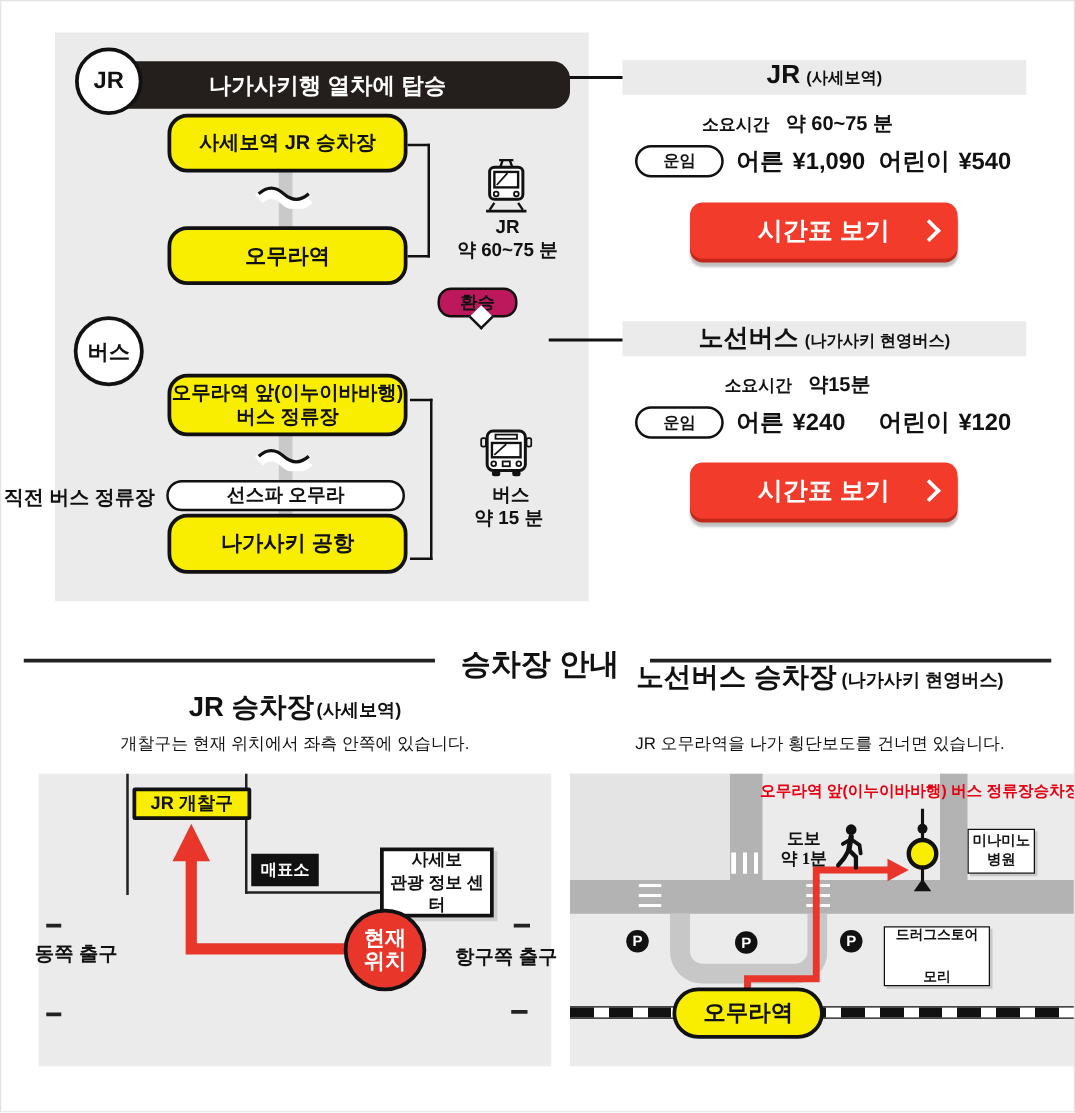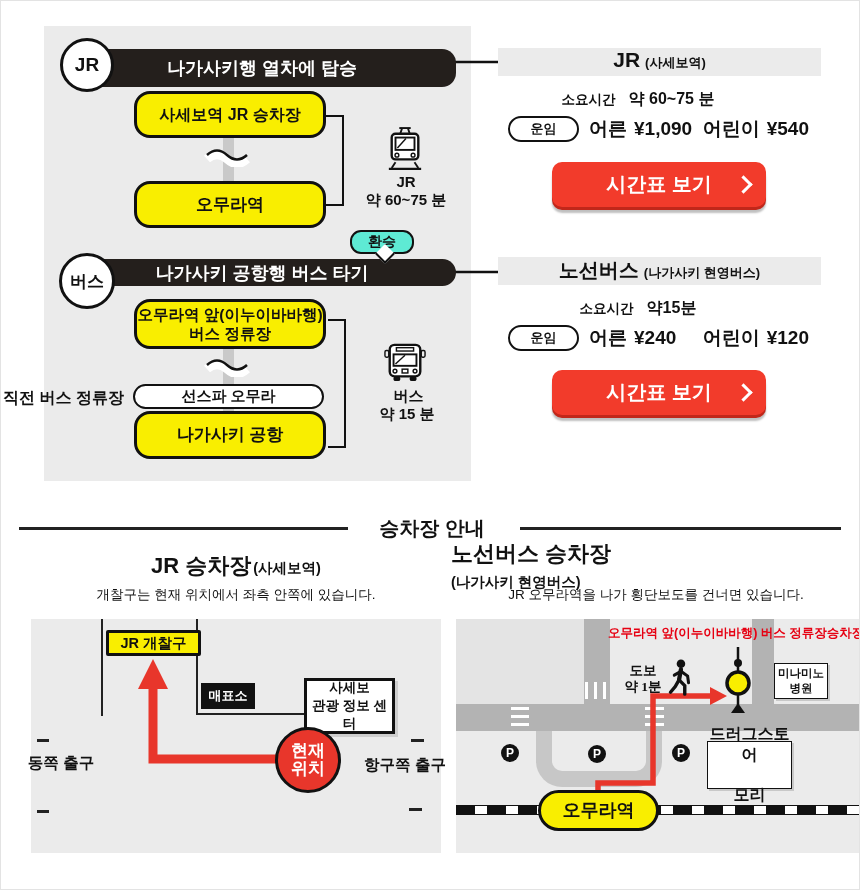--- a/index.html
+++ b/index.html
@@ -7,21 +7,21 @@
         font-family:"Liberation Sans","DejaVu Sans",sans-serif;color:#111;overflow:hidden;}
   .abs{position:absolute;}
   .flex-c{display:flex;align-items:center;justify-content:center;}
   .panel{background:#ebebeb;}
   .banner{background:#241f1c;border-radius:14px;color:#fff;font-weight:bold;font-size:18px;display:flex;align-items:center;justify-content:center;z-index:1;}
   .circle-badge{background:#fff;border:3px solid #111;border-radius:50%;display:flex;align-items:center;justify-content:center;font-weight:bold;z-index:2;}
   .ybox{background:#f9ee00;border:3.5px solid #111;border-radius:16px;display:flex;flex-direction:column;align-items:center;justify-content:center;font-weight:bold;text-align:center;z-index:1;box-sizing:border-box;line-height:1.25;}
   .conn{background:#c9c9c9;z-index:0;}
   .bracket{border-top:2.5px solid #111;border-right:2.5px solid #111;border-bottom:2.5px solid #111;z-index:0;}
   .whiteoval{background:#fff;border:2.5px solid #111;border-radius:13px;display:flex;align-items:center;justify-content:center;font-weight:bold;z-index:1;box-sizing:border-box;}
-  .bubble{background:#5eead4;border:2.5px solid #111;border-radius:11px;display:flex;align-items:center;justify-content:center;font-weight:bold;font-size:14px;z-index:3;box-sizing:border-box;}
+  .bubble{background:#be185d;border:2.5px solid #111;border-radius:11px;display:flex;align-items:center;justify-content:center;font-weight:bold;font-size:14px;z-index:3;box-sizing:border-box;}
   .bubble-tail{background:#fff;border-right:2.5px solid #111;border-bottom:2.5px solid #111;transform:rotate(45deg);z-index:3;}
   .gray-header{background:#ebebeb;display:flex;align-items:baseline;justify-content:center;gap:5px;}
   .fare-oval{background:#fff;border:2px solid #111;border-radius:14px;font-weight:bold;font-size:13px;display:flex;align-items:center;justify-content:center;box-sizing:border-box;}
   .red-btn{background:#f23b2b;border-radius:10px;color:#fff;font-weight:bold;font-size:20px;display:flex;align-items:center;justify-content:center;
            box-shadow:0 3px 0 #c1271a,0 6px 2px rgba(0,0,0,0.25);cursor:pointer;border:none;}
   .chev{width:10px;height:10px;border-top:3px solid #fff;border-right:3px solid #fff;transform:rotate(45deg);position:absolute;right:16px;top:16px;}
   .hline{background:#222;}
   .map{background:#ebebeb;}
   .blackbox{background:#111;color:#fff;font-weight:bold;display:flex;align-items:center;justify-content:center;}
   .wbox{background:#fff;border:3px solid #111;font-weight:bold;text-align:center;display:flex;flex-direction:column;align-items:center;justify-content:center;box-shadow:3px 3px 0 rgba(0,0,0,0.12);box-sizing:border-box;line-height:1.35;}
@@ -76,23 +76,20 @@
     <line x1="3" y1="46" x2="37" y2="46" stroke="#111" stroke-width="2.5"></line>
   </svg>
   <div class="abs center bold" style="left:375px;top:172px;width:60px;font-size:15px;">JR</div>
   <div class="abs center bold" style="left:363px;top:190px;width:84px;font-size:15px;white-space:nowrap;">약 60~75 분</div>
 
   <div class="abs bubble" style="left:349px;top:229px;width:64px;height:24px;">
     <span>환승</span>
   </div>
   <div class="abs bubble-tail" style="left:377px;top:246px;width:12px;height:12px;"></div>
 
-  <div class="abs banner" style="left:67px;top:258px;width:388px;height:27px;">
-    <span>나가사키 공항행 버스 타기</span>
-  </div>
   <div class="abs circle-badge" style="left:58px;top:252px;width:50px;height:50px;font-size:17px;">
     <span>버스</span>
   </div>
   <svg class="abs" style="left:436px;top:259px;" width="82" height="24" viewBox="0 0 82 24">
     <line x1="2" y1="12" x2="73" y2="12" stroke="#111" stroke-width="2.5"></line>
     <polyline points="62,4 74,12 62,20" fill="none" stroke="#111" stroke-width="2.5"></polyline>
   </svg>
 
   <div class="abs ybox" style="left:133px;top:298px;width:192px;height:50px;font-size:15.5px;">
     <span>오무라역 앞(이누이바바행)</span>
@@ -174,30 +171,30 @@
       <span class="bold" style="font-size:19px;">어린이</span>
       <span class="bold" style="font-size:19px;">¥120</span>
     </span>
   </div>
   <button class="abs red-btn" style="left:551px;top:369px;width:214px;height:45px;">
     <span>시간표 보기</span>
     <span class="chev"></span>
   </button>
 
   <div class="abs hline" style="left:18px;top:526px;width:329px;height:2.5px;"></div>
-  <div class="abs center bold" style="left:345px;top:514px;width:172px;font-size:20px;">승차장 안내</div>
+  <div class="abs center bold" style="left:345px;top:514px;width:172px;font-size:24px;">승차장 안내</div>
   <div class="abs hline" style="left:519px;top:526px;width:321px;height:2.5px;"></div>
 
   <div class="abs" style="left:30px;top:550px;width:410px;display:flex;align-items:baseline;justify-content:center;gap:2px;">
     <span class="bold" style="font-size:22px;">JR 승차장</span>
     <span class="bold" style="font-size:14.5px;">(사세보역)</span>
   </div>
   <div class="abs center" style="left:30px;top:585px;width:410px;font-size:13.5px;font-weight:500;">개찰구는 현재 위치에서 좌측 안쪽에 있습니다.</div>
 
-  <div class="abs" style="left:450px;top:538px;width:410px;display:flex;align-items:baseline;justify-content:center;gap:4px;flex-direction:column;">
+  <div class="abs" style="left:450px;top:526px;width:410px;display:flex;align-items:baseline;justify-content:center;gap:4px;">
     <span class="bold" style="font-size:22px;">노선버스 승차장</span>
     <span class="bold" style="font-size:14.5px;">(나가사키 현영버스)</span>
   </div>
   <div class="abs center" style="left:450px;top:585px;width:410px;font-size:13.5px;font-weight:500;">JR 오무라역을 나가 횡단보도를 건너면 있습니다.</div>
 
   <div class="abs map" style="left:30px;top:618px;width:410px;height:234px;">
     <div class="abs" style="left:70px;top:0;width:0;height:97px;border-left:2.5px solid #222;z-index:1;"></div>
     <div class="abs" style="left:165px;top:0;width:110px;height:94px;border-left:2.5px solid #222;border-bottom:2.5px solid #222;z-index:1;"></div>
 
     <svg class="abs" style="left:0;top:0;z-index:4;" width="410" height="234" viewBox="0 0 410 234">
@@ -252,21 +249,21 @@
     <div class="abs p-badge" style="left:45px;top:125px;width:18px;height:18px;">
       <span>P</span>
     </div>
     <div class="abs p-badge" style="left:132px;top:126px;width:18px;height:18px;">
       <span>P</span>
     </div>
     <div class="abs p-badge" style="left:216px;top:125px;width:18px;height:18px;">
       <span>P</span>
     </div>
 
-    <div class="abs wbox-thin" style="left:251px;top:122px;width:85px;height:48px;font-size:16px;z-index:5;gap:20px;">
+    <div class="abs wbox-thin" style="left:251px;top:122px;width:85px;height:48px;font-size:11px;z-index:5;gap:20px;">
       <span>드러그스토어</span>
       <span>모리</span>
     </div>
 
     <div class="abs ybox" style="left:82px;top:171px;width:121px;height:41px;border-width:3px;border-radius:21px;font-size:18px;z-index:6;">
       <span>오무라역</span>
     </div>
 
     <div class="abs bold" style="left:152px;top:6px;width:246px;font-size:12.5px;color:#e60012;white-space:nowrap;text-align:right;z-index:6;">오무라역 앞(이누이바바행) 버스 정류장승차장</div>
 

